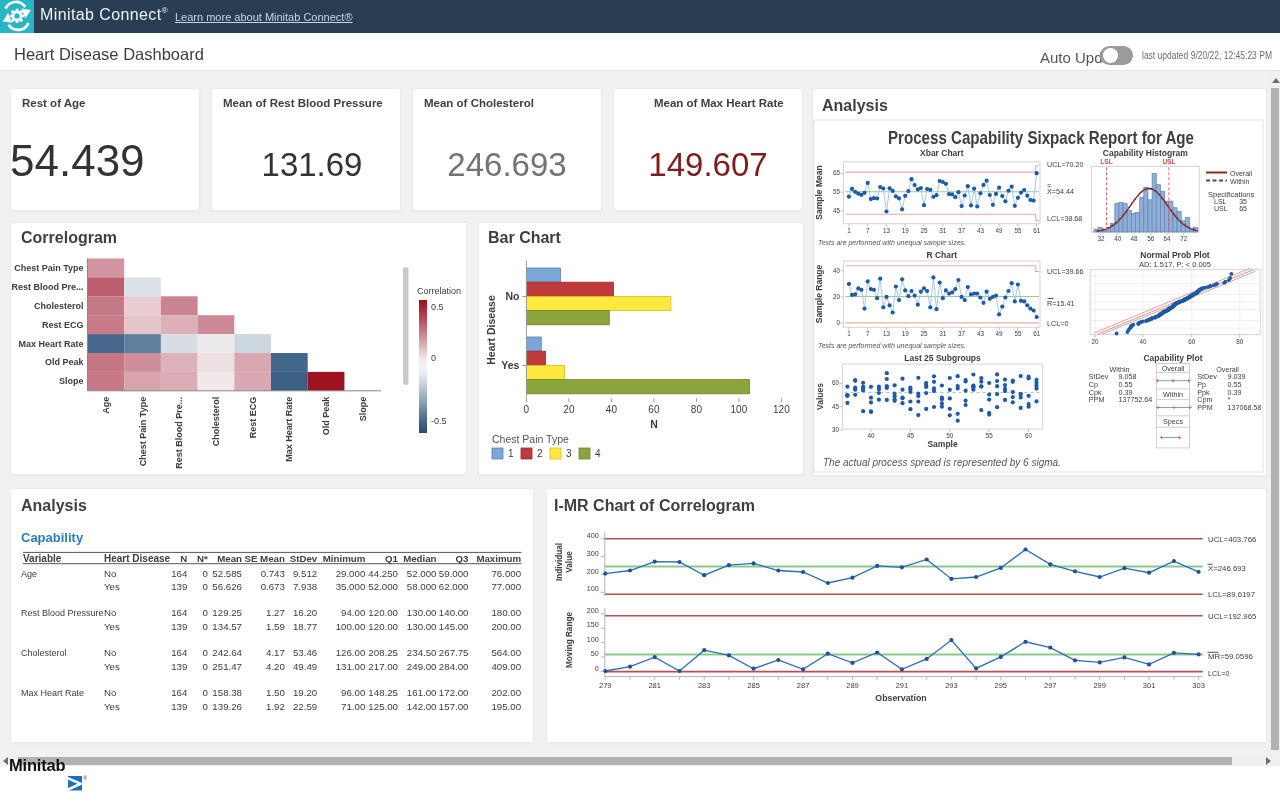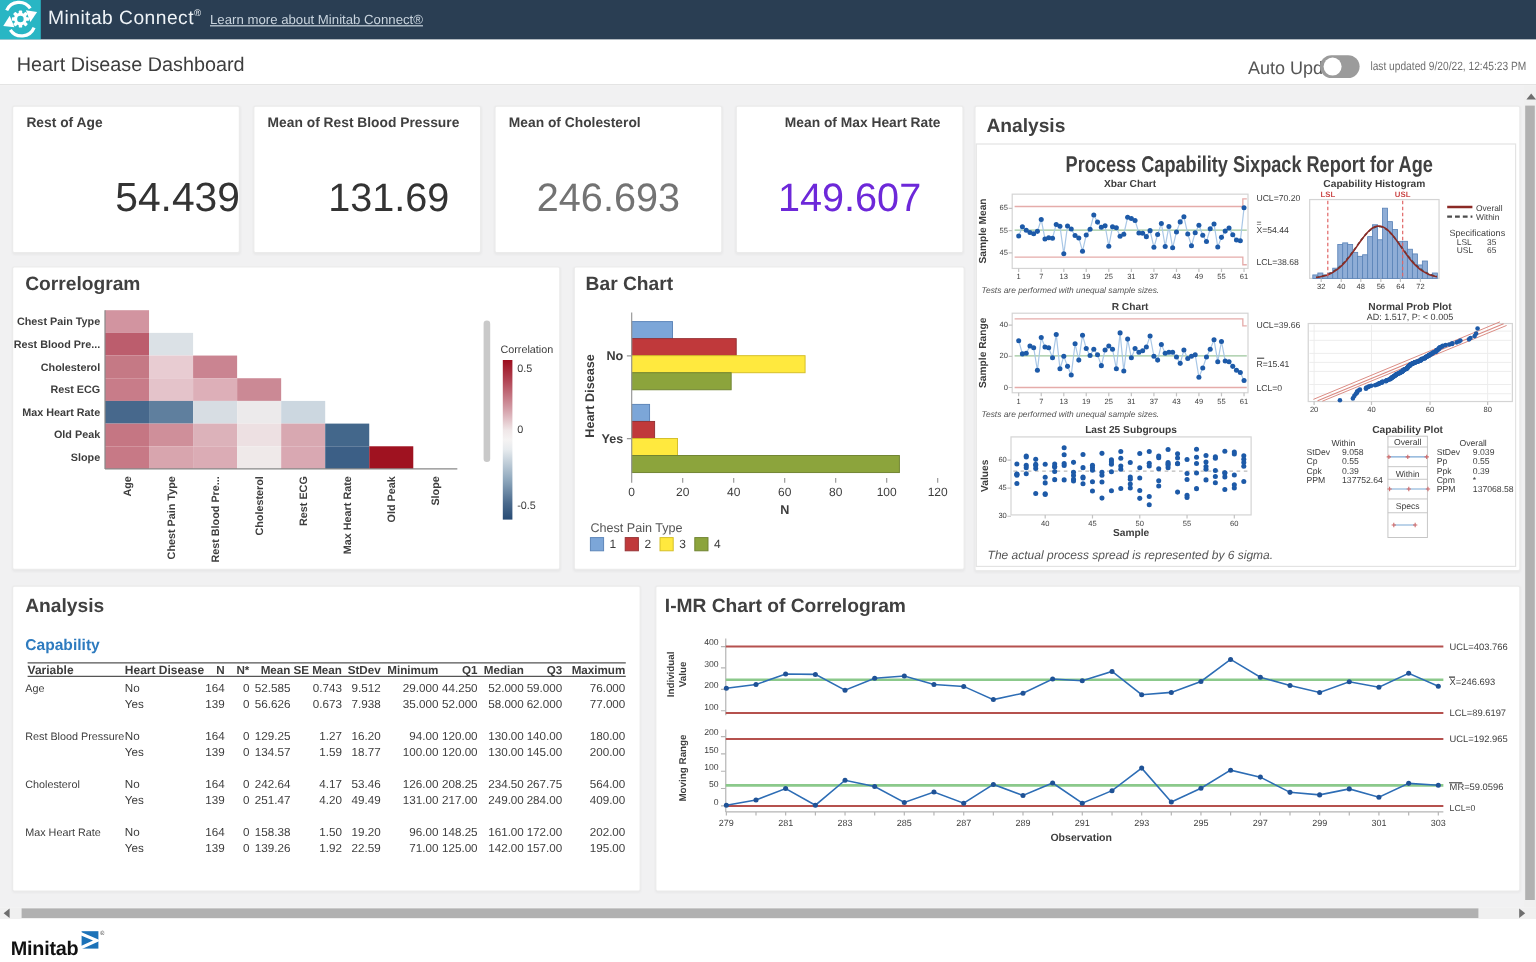--- a/index.html
+++ b/index.html
@@ -39,30 +39,30 @@
 <div class="abs" style="left:40px;top:6px;font-size:16px;font-weight:400;color:#eef3f7;letter-spacing:0.4px;text-align:center;">Minitab Connect<span style="font-size:8px;vertical-align:7px;">®</span></div>
 <div class="abs" style="left:175px;top:11px;font-size:11px;color:#c9d4de;text-decoration:underline;">Learn more about Minitab Connect®</div>
 <div class="abs" style="left:0;top:33px;width:1280px;height:38px;background:#fff;border-bottom:1px solid #e4e4e4;"></div>
 <div class="abs" style="left:14px;top:45px;font-size:16.5px;color:#3d3d3d;">Heart Disease Dashboard</div>
 <div class="abs" style="left:1040px;top:49px;font-size:15px;color:#555;">Auto Update</div>
 <div class="abs" style="left:1100px;top:46px;width:33px;height:19px;background:#9b9b9b;border-radius:10px;"></div>
 <div class="abs" style="left:1103px;top:48px;width:15px;height:15px;background:#fff;border-radius:50%;"></div>
 <div class="abs" style="left:1142px;top:50px;font-size:10px;color:#6e6e6e;white-space:nowrap;transform:scaleX(0.85);transform-origin:0 0;">last updated 9/20/22, 12:45:23 PM</div>
 <div class="card" style="left:10px;top:88px;width:190px;height:123px;"></div>
 <div class="ctitle" style="left:22px;top:97px;font-size:11.5px;">Rest of Age</div>
-<div class="abs" style="left:10px;top:146px;width:190px;text-align:right;font-size:34px;color:#333;">54.439</div>
+<div class="abs" style="left:10px;top:136px;width:190px;text-align:left;font-size:44px;color:#333;">54.439</div>
 <div class="card" style="left:211px;top:88px;width:190px;height:123px;"></div>
 <div class="ctitle" style="left:223px;top:97px;font-size:11.5px;">Mean of Rest Blood Pressure</div>
-<div class="abs" style="left:229px;top:146px;width:190px;text-align:center;font-size:33px;color:#333;">131.69</div>
+<div class="abs" style="left:217px;top:146px;width:190px;text-align:center;font-size:33px;color:#333;">131.69</div>
 <div class="card" style="left:412px;top:88px;width:190px;height:123px;"></div>
 <div class="ctitle" style="left:424px;top:97px;font-size:11.5px;">Mean of Cholesterol</div>
 <div class="abs" style="left:412px;top:146px;width:190px;text-align:center;font-size:33px;color:#737373;">246.693</div>
 <div class="card" style="left:613px;top:88px;width:190px;height:123px;"></div>
 <div class="ctitle" style="left:625px;top:97px;font-size:11.5px;margin-left:29px;">Mean of Max Heart Rate</div>
-<div class="abs" style="left:613px;top:146px;width:190px;text-align:center;font-size:33px;color:#6d28d9;">149.607</div>
+<div class="abs" style="left:613px;top:146px;width:190px;text-align:center;font-size:33px;color:#7f1d1d;">149.607</div>
 <div class="card" style="left:10px;top:222px;width:457px;height:253px;"></div>
 <div class="ctitle" style="left:21px;top:229px;">Correlogram</div>
 <svg class="abs" style="left:10px;top:222px" width="457" height="253" viewBox="0 0 457 253">
 <rect x="77.5" y="36.5" width="36.7" height="18.9" fill="#d294a0"></rect>
 <rect x="77.5" y="55.4" width="36.7" height="18.9" fill="#bc5d6d"></rect>
 <rect x="114.2" y="55.4" width="36.7" height="18.9" fill="#dbe1e6"></rect>
 <rect x="77.5" y="74.3" width="36.7" height="18.9" fill="#c57985"></rect>
 <rect x="114.2" y="74.3" width="36.7" height="18.9" fill="#e8ccd2"></rect>
 <rect x="150.9" y="74.3" width="36.7" height="18.9" fill="#ca8491"></rect>
 <rect x="77.5" y="93.2" width="36.7" height="18.9" fill="#c87c89"></rect>
@@ -1083,20 +1083,20 @@
 <line x1="627.9" y1="188.60000000000002" x2="627.9" y2="191.60000000000002" stroke="#b5b5b5"></line>
 <line x1="652.6" y1="188.60000000000002" x2="652.6" y2="191.60000000000002" stroke="#b5b5b5"></line>
 <text x="652.6" y="200.10000000000002" font-size="7.5" text-anchor="middle" fill="#3d3d3d">303</text>
 <text x="355" y="213" font-size="8.8" font-weight="700" text-anchor="middle" fill="#3d3d3d">Observation</text>
 </svg>
 <div class="abs" style="left:0;top:756px;width:1280px;height:10px;background:#f0f0f0;"></div>
 <div class="abs" style="left:18px;top:757px;width:1214px;height:8px;background:#b1b1b1;"></div>
 <div class="abs" style="left:3px;top:757px;width:0;height:0;border-top:4px solid transparent;border-bottom:4px solid transparent;border-right:5px solid #6e6e6e;"></div>
 <div class="abs" style="left:1266px;top:757px;width:0;height:0;border-top:4px solid transparent;border-bottom:4px solid transparent;border-left:5px solid #6e6e6e;"></div>
 <div class="abs" style="left:0;top:766px;width:1280px;height:36px;background:#fff;"></div>
-<div class="abs" style="left:9px;top:782px;font-size:16.5px;font-weight:700;color:#111;letter-spacing:-0.2px;">Minitab</div>
+<div class="abs" style="left:9px;top:756px;font-size:16.5px;font-weight:700;color:#111;letter-spacing:-0.2px;">Minitab</div>
 <svg class="abs" style="left:67px;top:775px" width="20" height="17" viewBox="0 0 20 17">
 <rect x="1" y="1" width="14" height="14.5" fill="#1c72b8"></rect>
 <path d="M 0 1.5 L 15.5 8.2 L 15.5 9.3 L 0 16.5 L 0 13.6 L 10.5 8.8 L 0 4.3 Z" fill="#fff"></path>
 <text x="16.5" y="4.5" font-size="5" fill="#333">®</text>
 </svg>
 <div class="abs" style="left:1270px;top:71px;width:10px;height:685px;background:#f0f0f0;"></div>
 <div class="abs" style="left:1271px;top:88px;width:8px;height:662px;background:#b1b1b1;"></div>
 <div class="abs" style="left:1272px;top:78px;width:0;height:0;border-left:4px solid transparent;border-right:4px solid transparent;border-bottom:5px solid #6e6e6e;"></div>
 </body></html>

